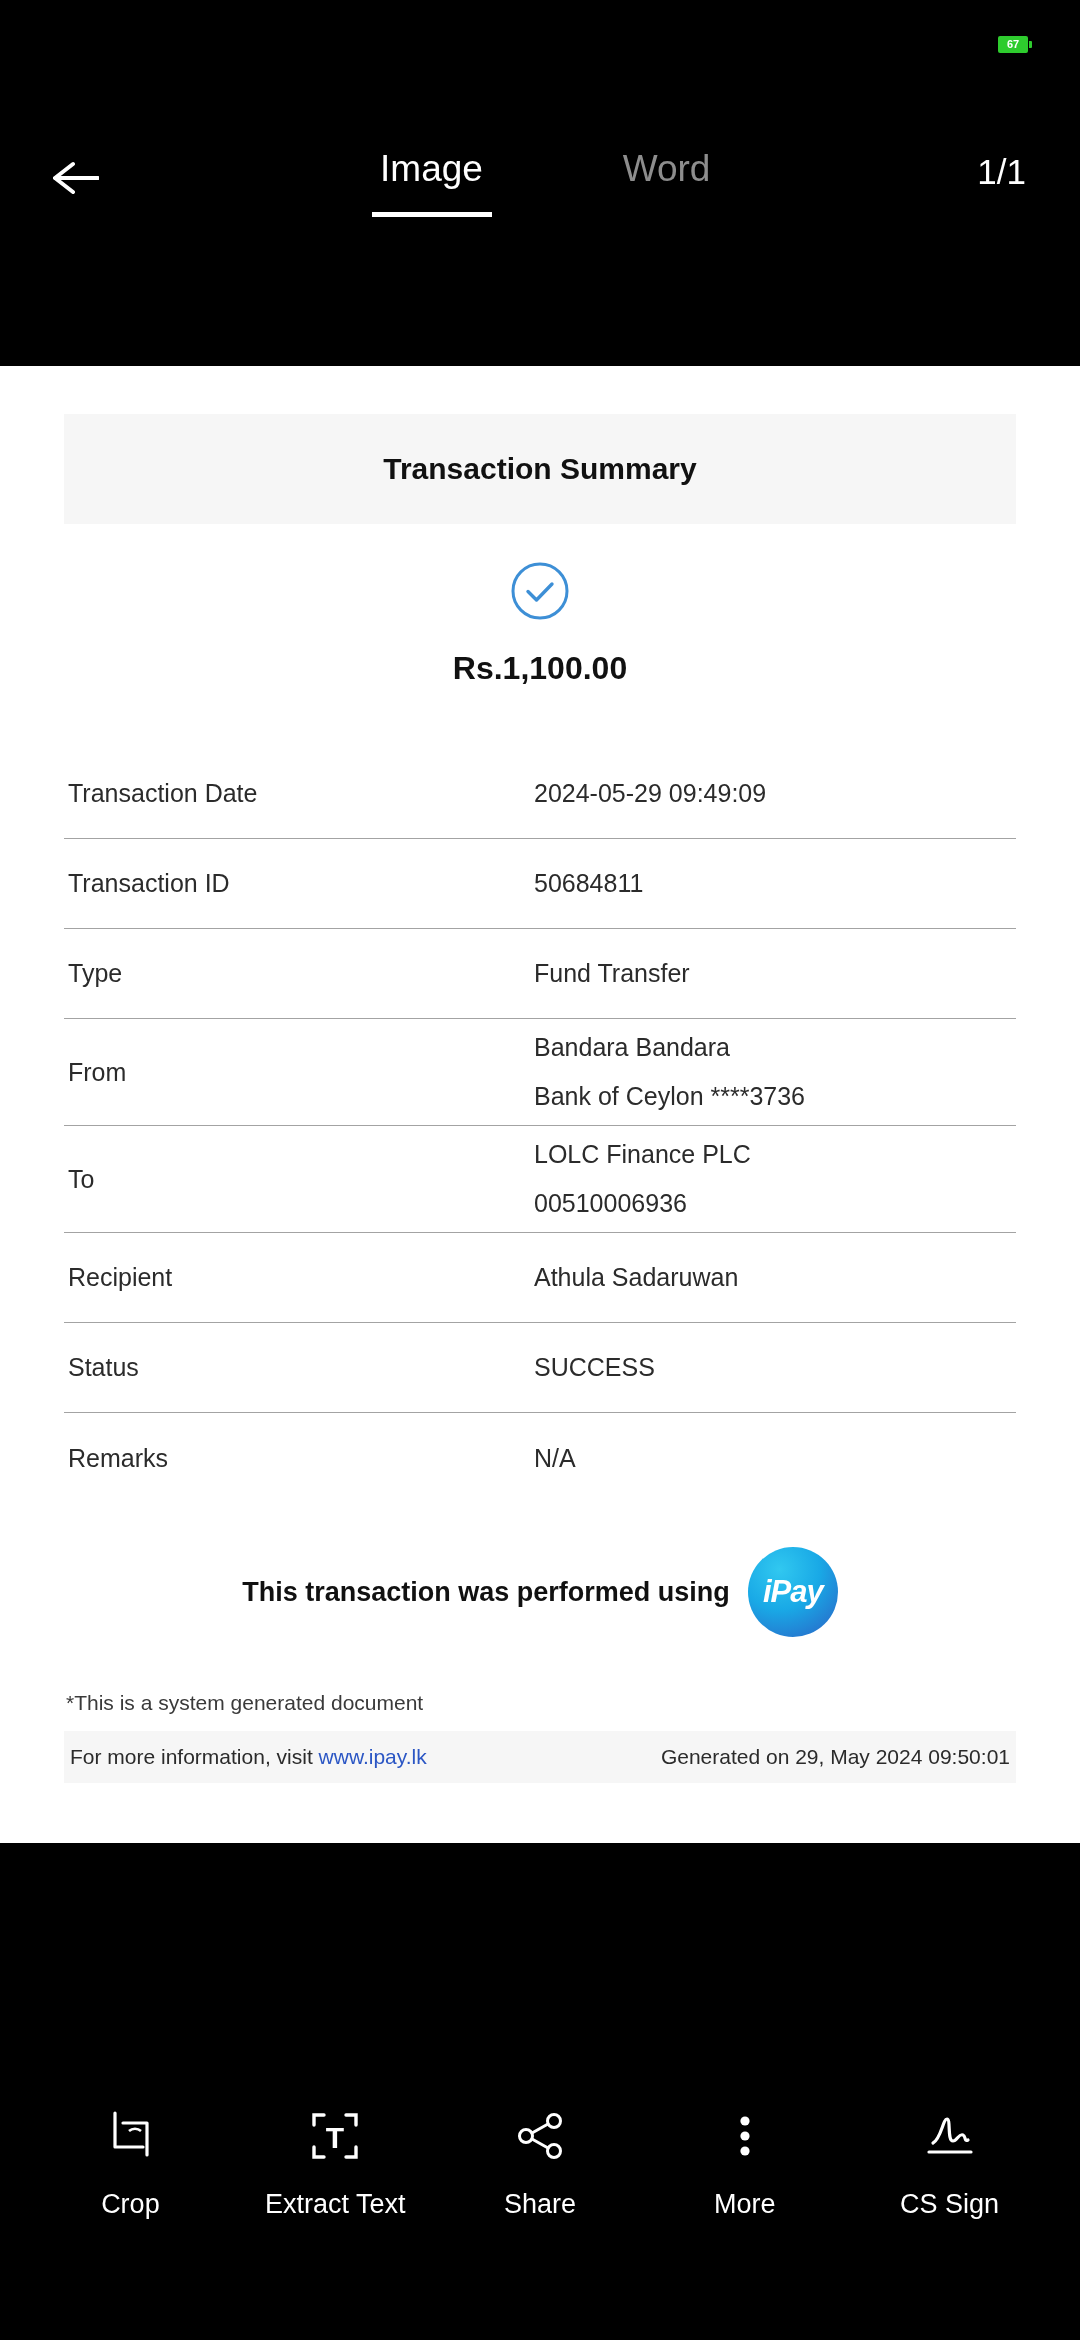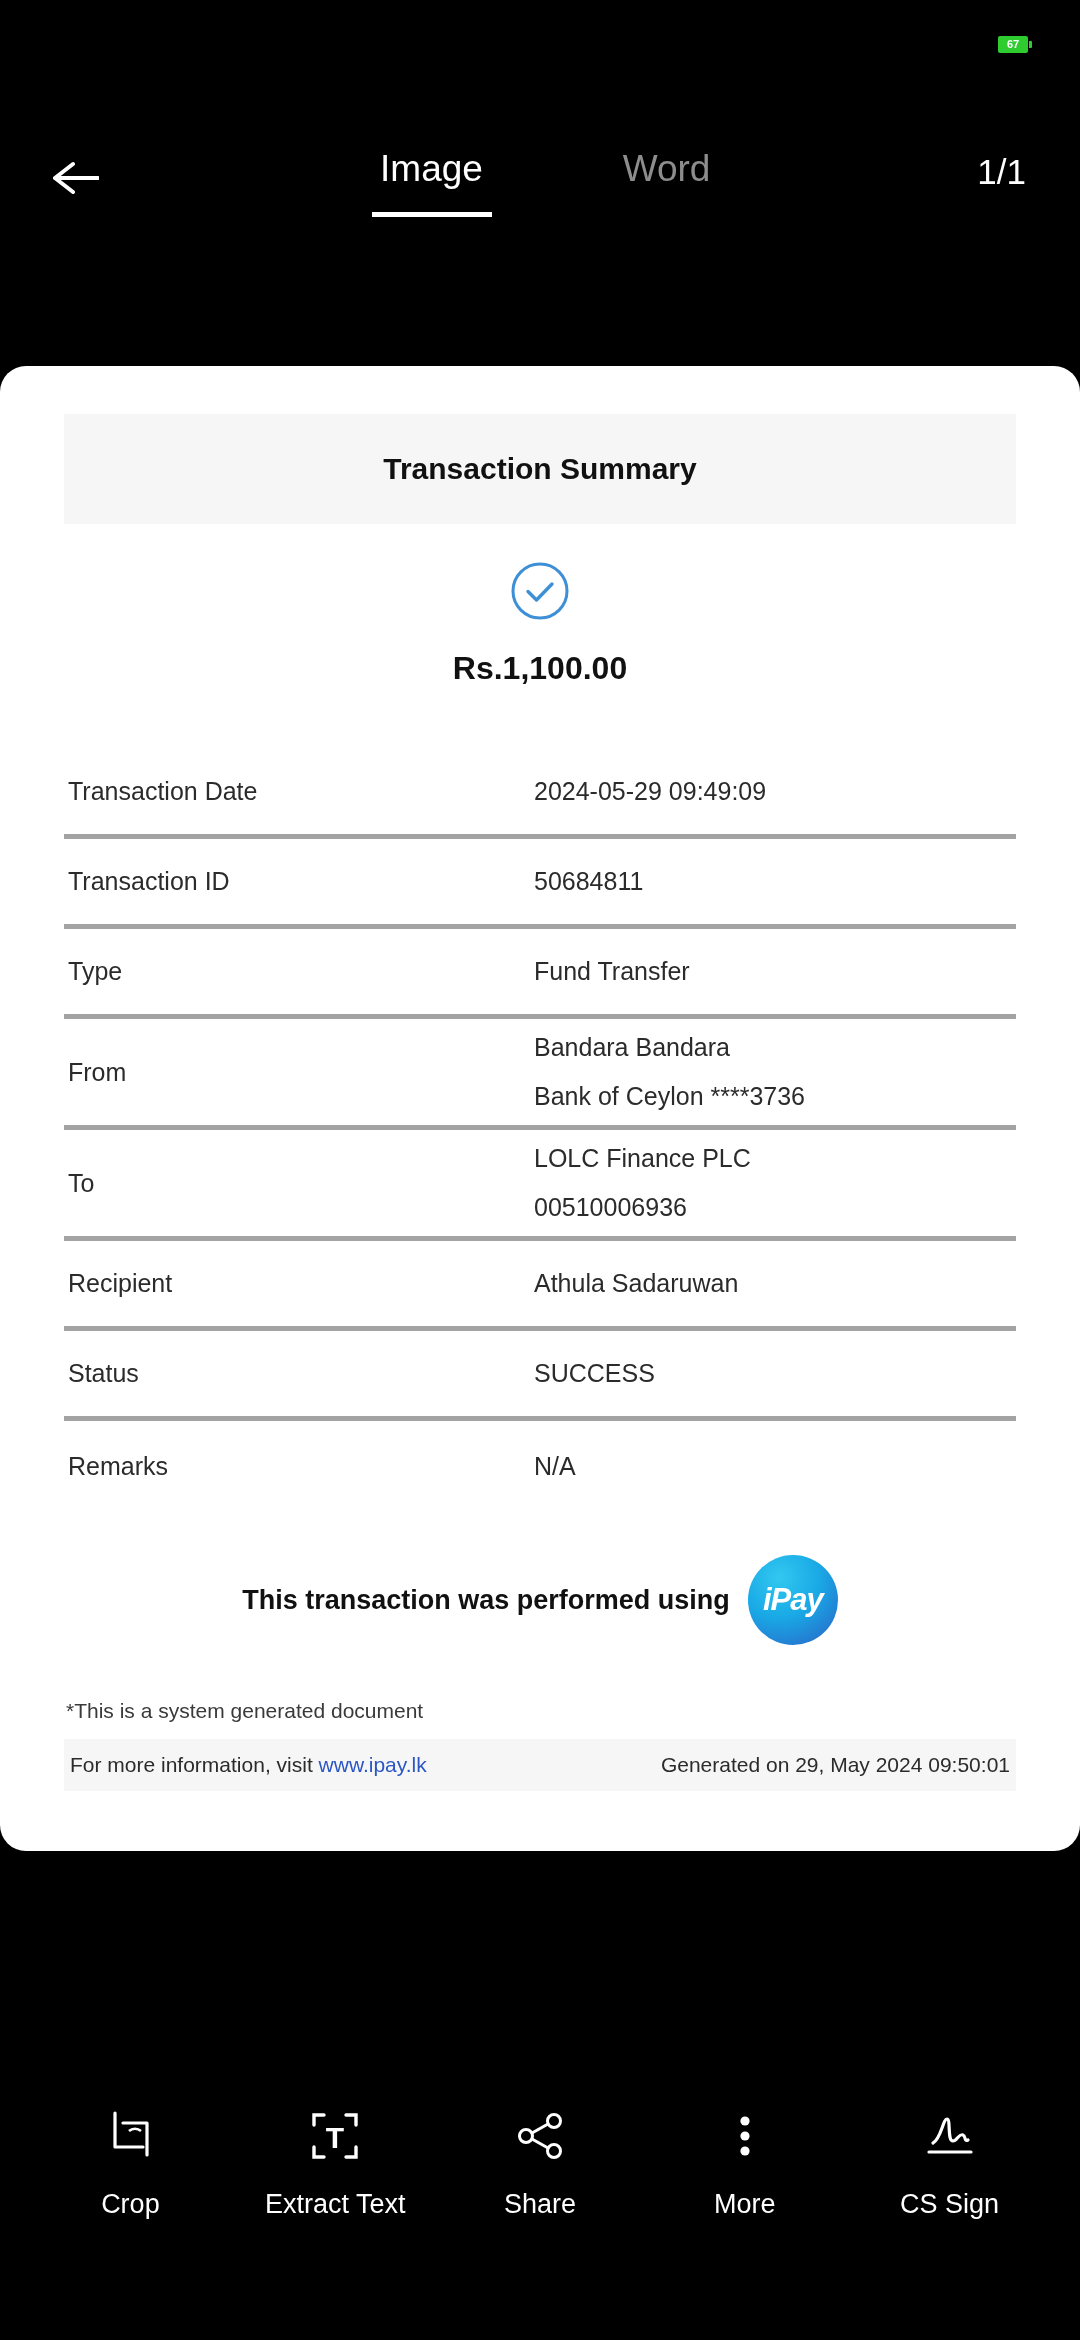--- a/index.html
+++ b/index.html
@@ -103,21 +103,20 @@
     background: #000;
     display: flex;
     align-items: flex-start;
     justify-content: center;
     padding-top: 146px;
   }
   .doc {
     width: 1080px;
     background: #fff;
     padding: 0 0 60px 0;
-    border-radius: 26px;
   }
   .doc-inner {
     width: 952px;
     margin: 0 auto;
     padding-top: 48px;
   }
   .summary-header {
     background: #f6f6f6;
     text-align: center;
     font-size: 30px;
@@ -135,21 +134,21 @@
     font-weight: bold;
     color: #111;
     margin-top: 24px;
   }
   .rows {
     margin-top: 62px;
   }
   .row {
     display: flex;
     align-items: center;
-    border-bottom: 5px solid #a3a3a3;
+    border-bottom: 1px solid #a3a3a3;
     min-height: 90px;
     padding: 14px 0;
   }
   .row:last-child { border-bottom: none; }
   .row .label {
     width: 470px;
     font-size: 25px;
     color: #2b2b2b;
     padding-left: 4px;
   }

